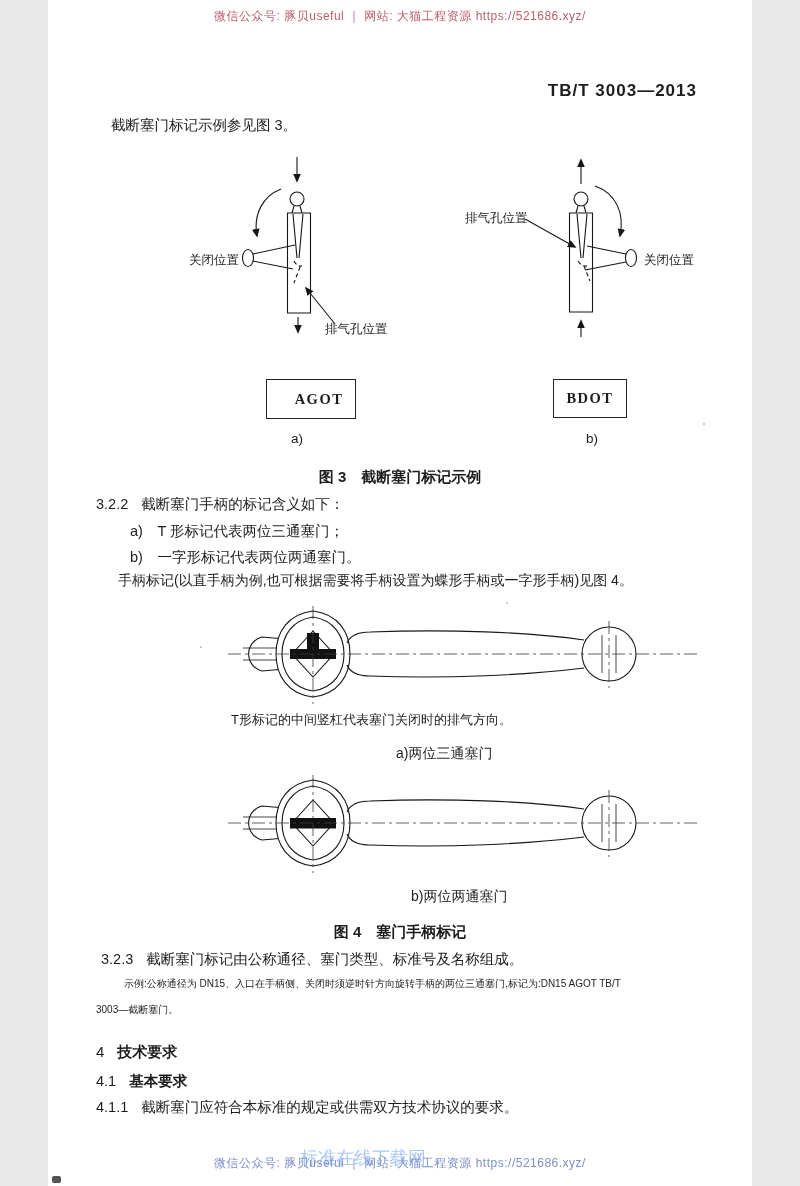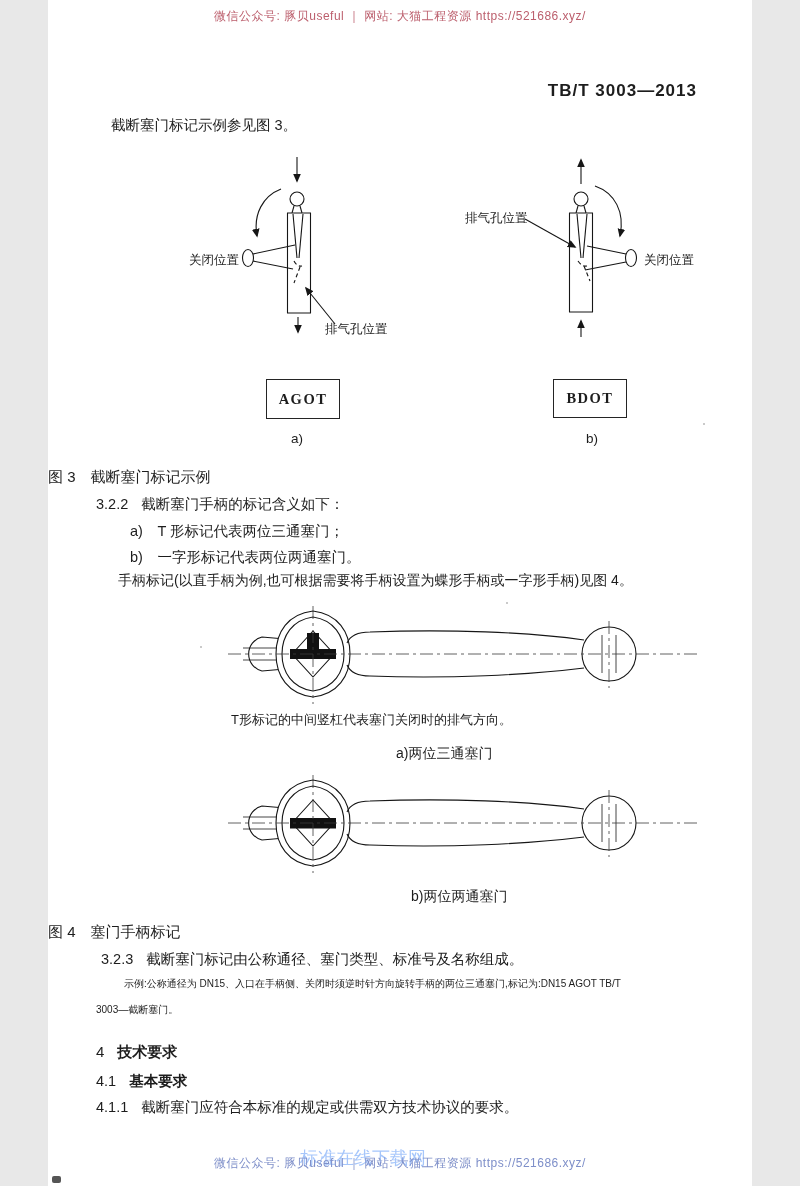--- a/index.html
+++ b/index.html
@@ -8,21 +8,21 @@
     background:#ffffff;overflow:hidden;
     font-family:"Liberation Sans","DejaVu Sans",sans-serif;
     color:#1d1d1d;
   }
   .abs{position:absolute;}
   .wm{width:100%;text-align:center;font-size:12px;letter-spacing:.5px;}
   .docnum{font-weight:700;font-size:17px;letter-spacing:1px;font-family:Liberation Sans, sans-serif;}
   .body-text{font-size:14.5px;line-height:1.3;white-space:nowrap;}
   .small-text{font-size:10px;line-height:1.3;white-space:nowrap;}
   .num{font-weight:400;margin-right:13px;}
-  .caption{width:100%;font-weight:400;font-size:15px;white-space:nowrap;}
+  .caption{width:100%;text-align:center;font-weight:700;font-size:15px;white-space:nowrap;}
   .figlabel{font-size:12.5px;white-space:nowrap;}
   .mark-box{
     border:1.4px solid #242424;display:flex;align-items:center;justify-content:center;
     font-family:"Liberation Serif","DejaVu Serif",serif;font-weight:700;font-size:14.5px;letter-spacing:1.5px;
   }
   .sub{font-size:13.5px;}
   .fig4cap{font-size:14px;font-weight:400;white-space:nowrap;}
   .ghost{color:#3b82f6;opacity:.45;font-size:18px;white-space:nowrap;filter:blur(.4px);}
   .speck{position:absolute;background:#b9b9b9;border-radius:50%;}
   svg{position:absolute;left:0;}
@@ -81,21 +81,21 @@
       <line x1="533" y1="337" x2="533" y2="321" marker-end="url(#arr)"></line>
       <line x1="477" y1="219" x2="527" y2="247" marker-end="url(#arr)"></line>
     </g>
   </svg>
 
   <div class="abs figlabel" style="top:252px;left:141px;">关闭位置</div>
   <div class="abs figlabel" style="top:321px;left:277px;">排气孔位置</div>
   <div class="abs figlabel" style="top:210px;left:417px;">排气孔位置</div>
   <div class="abs figlabel" style="top:252px;left:596px;">关闭位置</div>
 
-  <div class="abs mark-box" style="top:379px;left:218px;width:72px;height:38px;">AGOT</div>
+  <div class="abs mark-box" style="top:379px;left:218px;width:72px;height:38px;padding-left:16px;">AGOT</div>
   <div class="abs mark-box" style="top:379px;left:505px;width:72px;height:37px;">BDOT</div>
 
   <div class="abs sub" style="top:431px;left:243px;">a)</div>
   <div class="abs sub" style="top:431px;left:538px;">b)</div>
 
   <div class="abs caption" style="top:468px;">图 3　截断塞门标记示例</div>
 
   <div class="abs body-text" style="top:495px;left:48px;">
     <span class="num">3.2.2</span><span>截断塞门手柄的标记含义如下：</span>
   </div>

